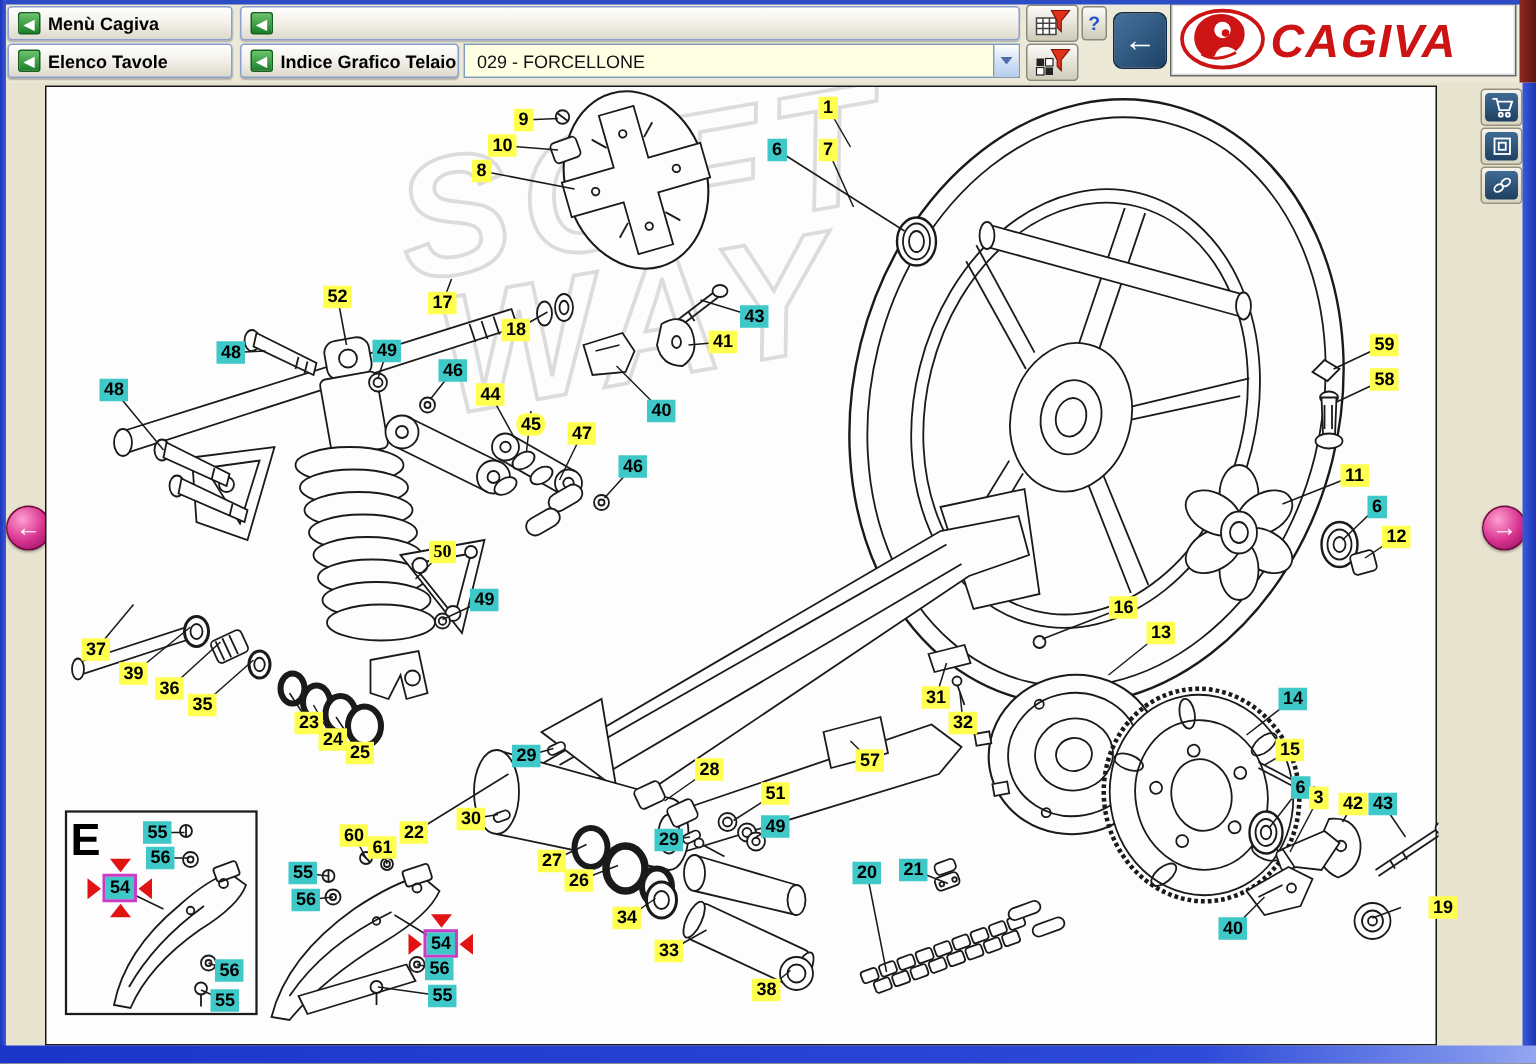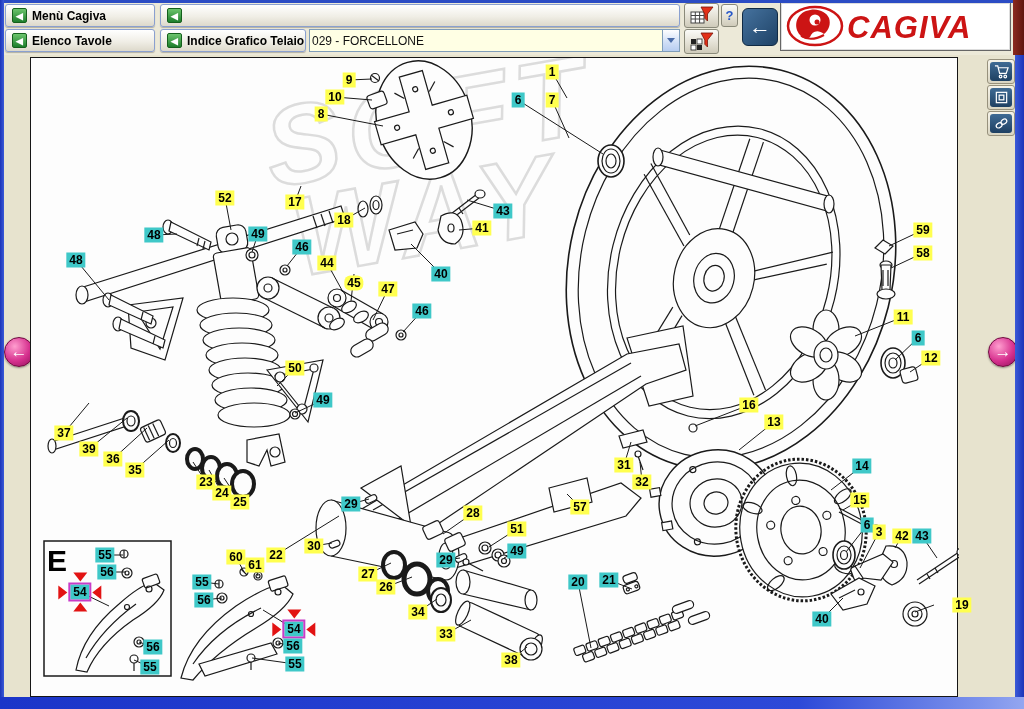--- a/index.html
+++ b/index.html
@@ -18,21 +18,21 @@
   .tb-btn{position:absolute;display:flex;align-items:center;gap:5px;padding:0 6px;
           border:1px solid #8aa0d0;border-radius:3px;cursor:pointer;
           background:linear-gradient(#ffffff,#f0eee6 55%,#ddd9cb);
           box-shadow:0 1px 1px rgba(0,0,0,.25);
           font-weight:bold;font-size:12px;color:#000;white-space:nowrap;overflow:hidden;}
   .gicon{flex:0 0 auto;width:15px;height:15px;border:1px solid #14601c;border-radius:2px;
          background:linear-gradient(#6cc46c,#1d7e2c);color:#fff;font-size:9px;line-height:14px;
          text-align:center;}
   .combo{position:absolute;display:flex;align-items:center;border:1px solid #7f9db9;background:#ffffe4;
          font-size:12px;color:#111;}
-  .combo-text{flex:1;padding:0 2px;white-space:nowrap;overflow:hidden;}
+  .combo-text{flex:1;padding:0 8px;white-space:nowrap;overflow:hidden;}
   .combo-btn{width:17px;align-self:stretch;border-left:1px solid #7f9db9;cursor:pointer;
              background:linear-gradient(#fdfeff,#cfdef6 60%,#b7cdf0);display:flex;align-items:center;justify-content:center;}
   .combo-btn i{width:0;height:0;border:4px solid transparent;border-top:5px solid #4a6ca8;margin-top:4px;}
   .sq-btn{position:absolute;border:1px solid #8a8a7a;border-radius:3px;cursor:pointer;
           background:linear-gradient(#fbfbf8,#e2dfd2 60%,#cfcbba);display:flex;align-items:center;justify-content:center;}
   .help-btn{font-weight:bold;font-size:13px;color:#2456c8;}
   .back-btn{position:absolute;left:742px;top:8px;width:36px;height:38px;border-radius:6px;cursor:pointer;
             background:linear-gradient(135deg,#45729e,#1e4266);border:1px solid #102a44;
             color:#fff;font-size:22px;font-weight:bold;display:flex;align-items:center;justify-content:center;}
   .logo{position:absolute;left:780px;top:2px;width:231px;height:49px;background:#fff;
@@ -674,21 +674,21 @@
         <div class="plabel grn" style="left: 271px; top: 189px;">46</div>
         <div class="plabel yel" style="left: 296px; top: 205px;">44</div>
         <div class="plabel yel" style="left: 323px; top: 225px; border-radius: 6px;">45</div>
         <div class="plabel yel" style="left: 357px; top: 231px;">47</div>
         <div class="plabel grn" style="left: 391px; top: 253px;">46</div>
         <div class="plabel yel" style="left: 892px; top: 172px;">59</div>
         <div class="plabel yel" style="left: 892px; top: 195px;">58</div>
         <div class="plabel yel" style="left: 872px; top: 259px; text-align: right;">11</div>
         <div class="plabel grn" style="left: 887px; top: 280px;">6</div>
         <div class="plabel yel" style="left: 900px; top: 300px;">12</div>
-        <div class="plabel yel" style="left: 264px; top: 310px;">50</div>
+        <div class="plabel yel" style="left: 264px; top: 310px; font-family: Liberation Serif, serif;">50</div>
         <div class="plabel grn" style="left: 292px; top: 342px;">49</div>
         <div class="plabel yel" style="left: 33px; top: 375px;">37</div>
         <div class="plabel yel" style="left: 58px; top: 391px;">39</div>
         <div class="plabel yel" style="left: 82px; top: 401px;">36</div>
         <div class="plabel yel" style="left: 104px; top: 412px;">35</div>
         <div class="plabel yel" style="left: 175px; top: 424px;">23</div>
         <div class="plabel yel" style="left: 191px; top: 435px;">24</div>
         <div class="plabel yel" style="left: 209px; top: 444px;">25</div>
         <div class="plabel yel" style="left: 718px; top: 347px;">16</div>
         <div class="plabel yel" style="left: 743px; top: 364px;">13</div>

